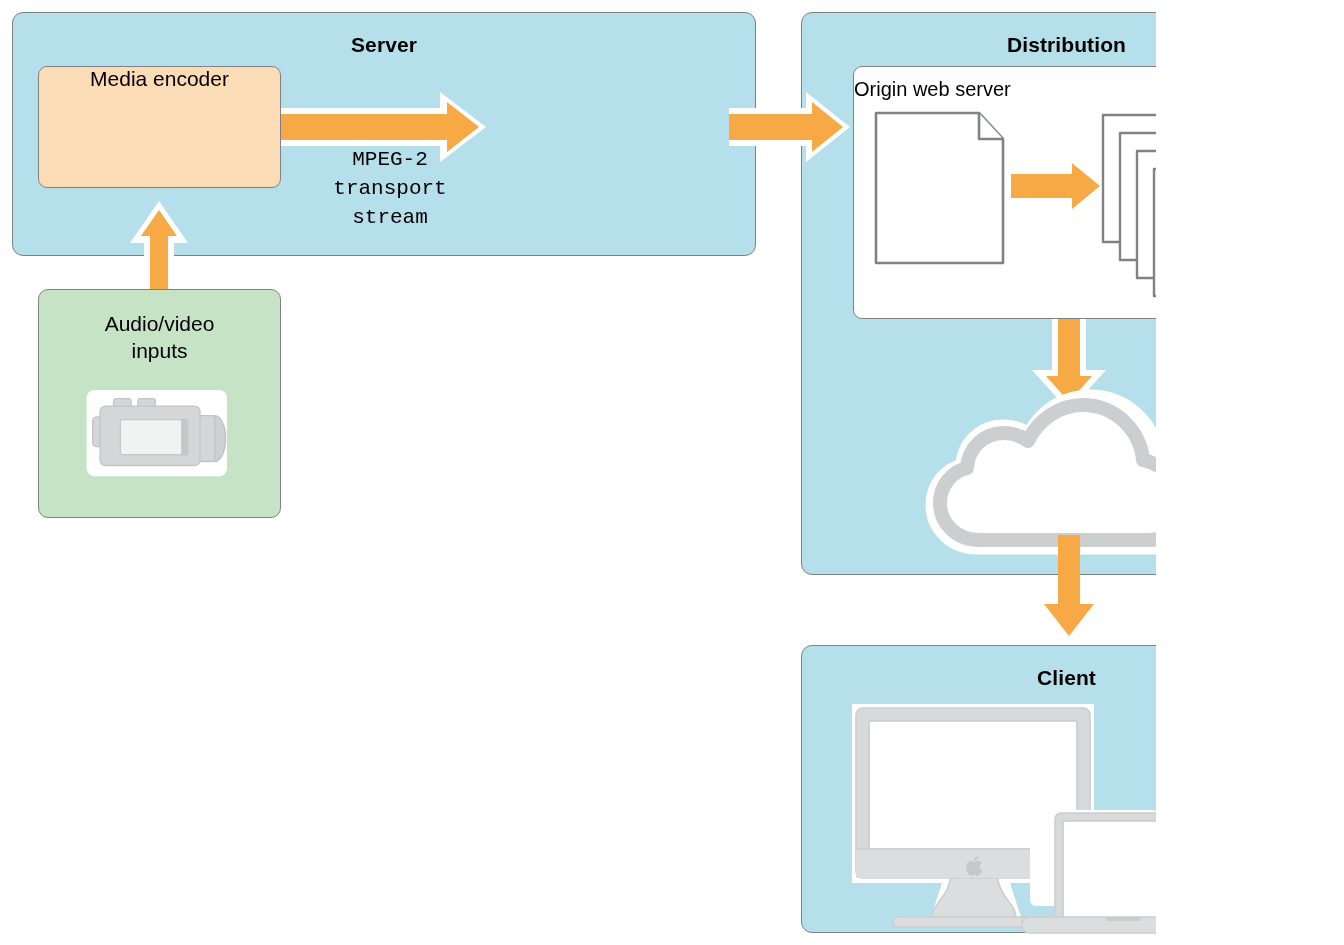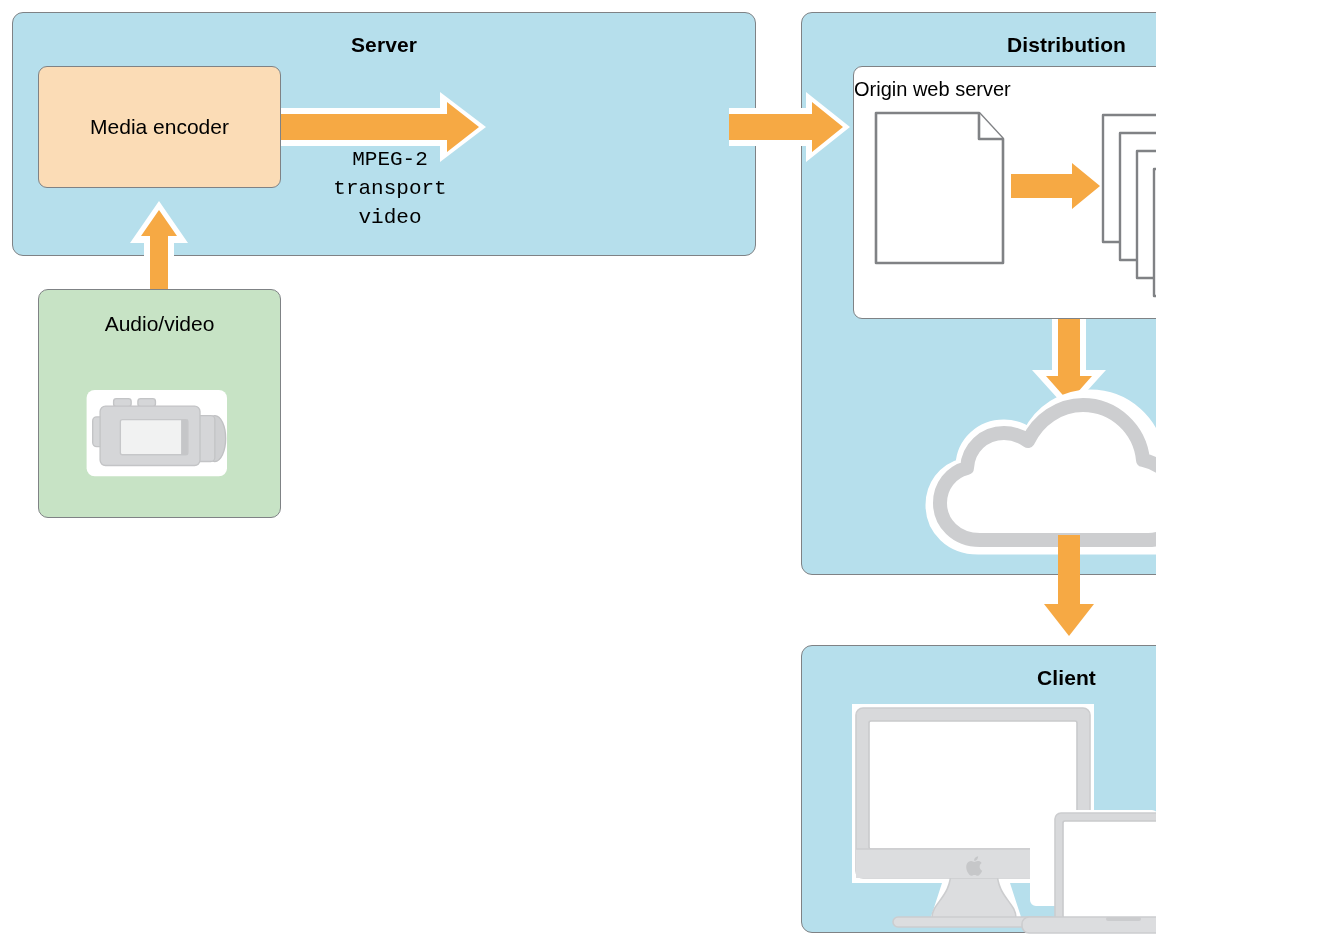--- a/index.html
+++ b/index.html
@@ -35,21 +35,20 @@
     color: #000000;
     letter-spacing: 0.1px;
   }
   .procbox {
     position: absolute;
     background: #fbdcb6;
     border: 1.5px solid #7f8285;
     border-radius: 9px;
     box-sizing: border-box;
     display: flex;
-    align-items: center;
     justify-content: center;
     font-size: 21px;
     color: #000000;
   }
   .greenbox {
     position: absolute;
     background: #c7e3c5;
     border: 1.5px solid #7f8285;
     border-radius: 10px;
     box-sizing: border-box;
@@ -124,26 +123,27 @@
   </div>
 
   <div class="procbox" style="left:38px; top:66px; width:243px; height:122px;">
     <span>Media encoder</span>
   </div>
 
 
   <div class="mpeg-label" style="left:305px; top:145px; width:170px;">
     <div>MPEG-2</div>
     <div>transport</div>
-    <div>video</div>
+    <div>stream</div>
   </div>
 
   <div class="greenbox" style="left:38px; top:289px; width:243px; height:229px;">
     <div class="greenbox-label">
       <div>Audio/video</div>
+      <div>inputs</div>
     </div>
   </div>
 
   <div class="panel" style="left:801px; top:12px; width:531px; height:563px;">
     <div class="panel-title" style="top:20px;">Distribution</div>
   </div>
 
   <div class="whitebox" style="left:853px; top:66px; width:434px; height:253px;">
     <div class="whitebox-label">Origin web server</div>
   </div>

